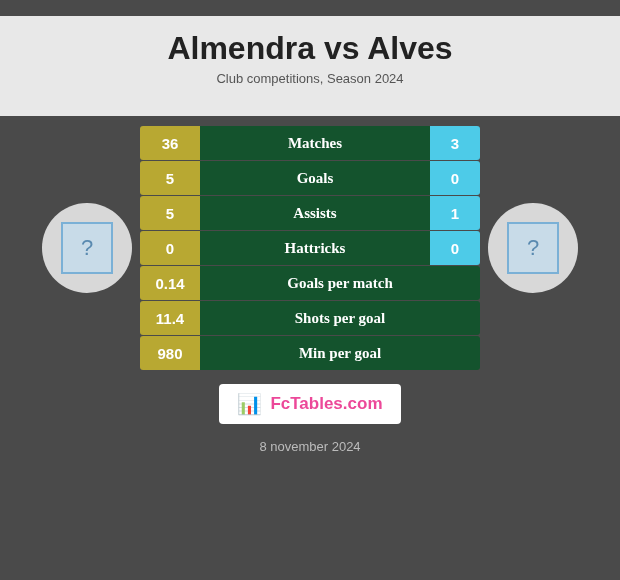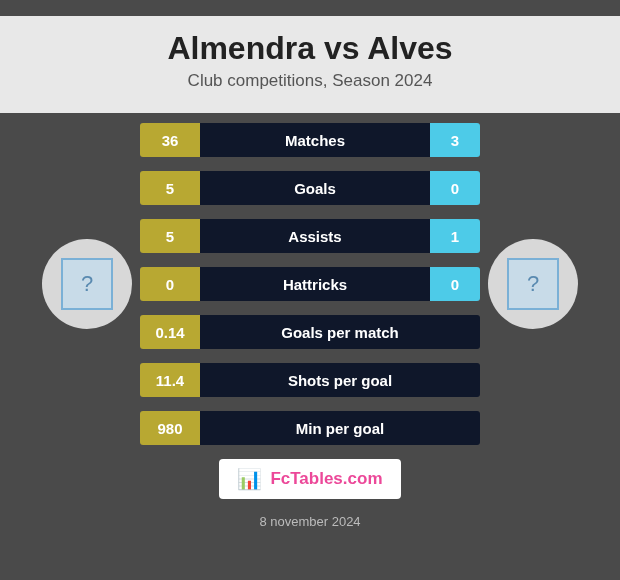--- a/index.html
+++ b/index.html
@@ -26,23 +26,23 @@
     }
 
     .title {
       font-size: 32px;
       font-weight: bold;
       color: #222;
       margin-bottom: 4px;
     }
 
     .subtitle {
-      font-size: 17px;
+      font-size: 13px;
       color: #555;
-      margin-bottom: 12px;
+      margin-bottom: 20px;
     }
 
     .main-row {
       display: flex;
       align-items: center;
       width: 100%;
       justify-content: center;
       gap: 0;
     }
 
@@ -66,21 +66,21 @@
       display: flex;
       align-items: center;
       justify-content: center;
       font-size: 22px;
       color: #5a8ab0;
     }
 
     .stats-block {
       display: flex;
       flex-direction: column;
-      gap: 14px;
+      gap: 1px;
       width: 340px;
     }
 
     .stat-row {
       display: flex;
       align-items: center;
       height: 34px;
       border-radius: 3px;
       overflow: hidden;
     }
@@ -92,30 +92,31 @@
       font-size: 15px;
       width: 60px;
       min-width: 60px;
       height: 100%;
       display: flex;
       align-items: center;
       justify-content: center;
     }
 
     .stat-label {
-      background: #0f172a;
+      background: #14532d;
       color: #fff;
       font-size: 15px;
       font-weight: bold;
       flex: 1;
       height: 100%;
       display: flex;
       align-items: center;
       justify-content: center;
       text-align: center;
+      font-family: Liberation Serif, serif;
     }
 
     .stat-right {
       background: #4dcbe8;
       color: #fff;
       font-weight: bold;
       font-size: 15px;
       width: 50px;
       min-width: 50px;
       height: 100%;

